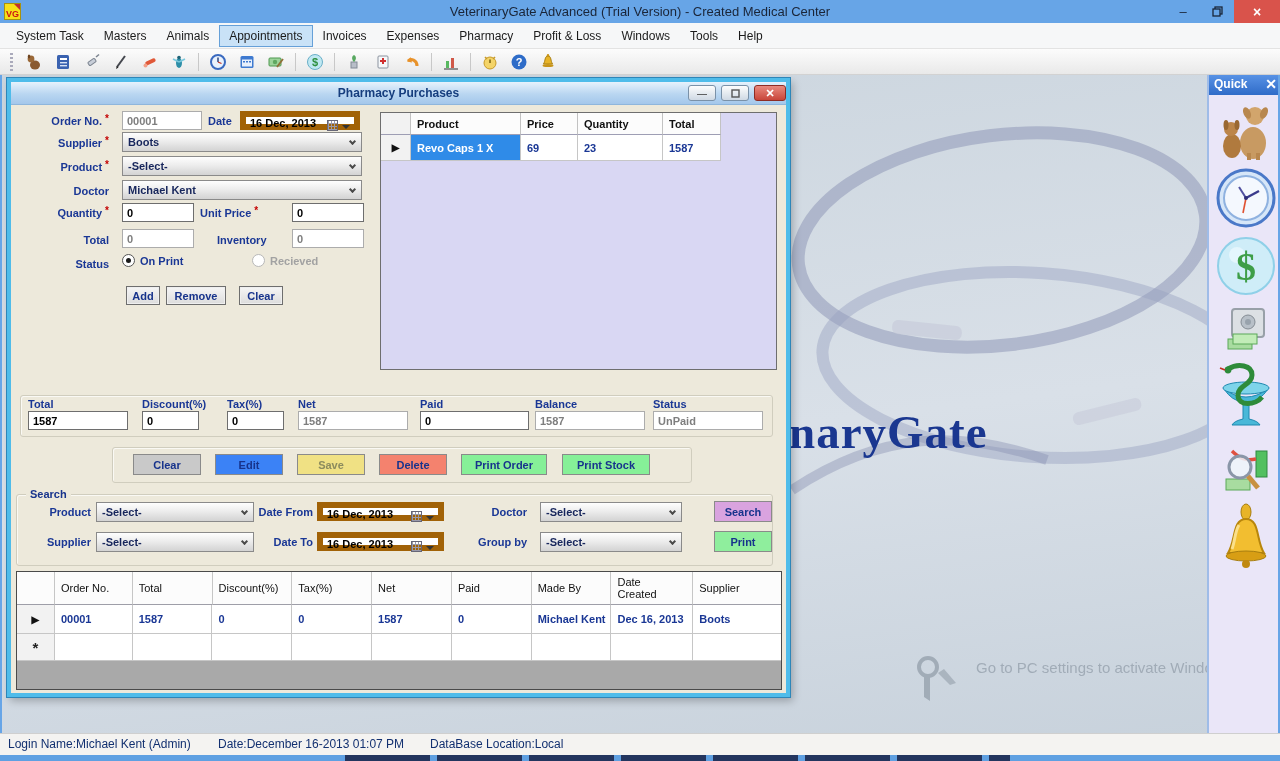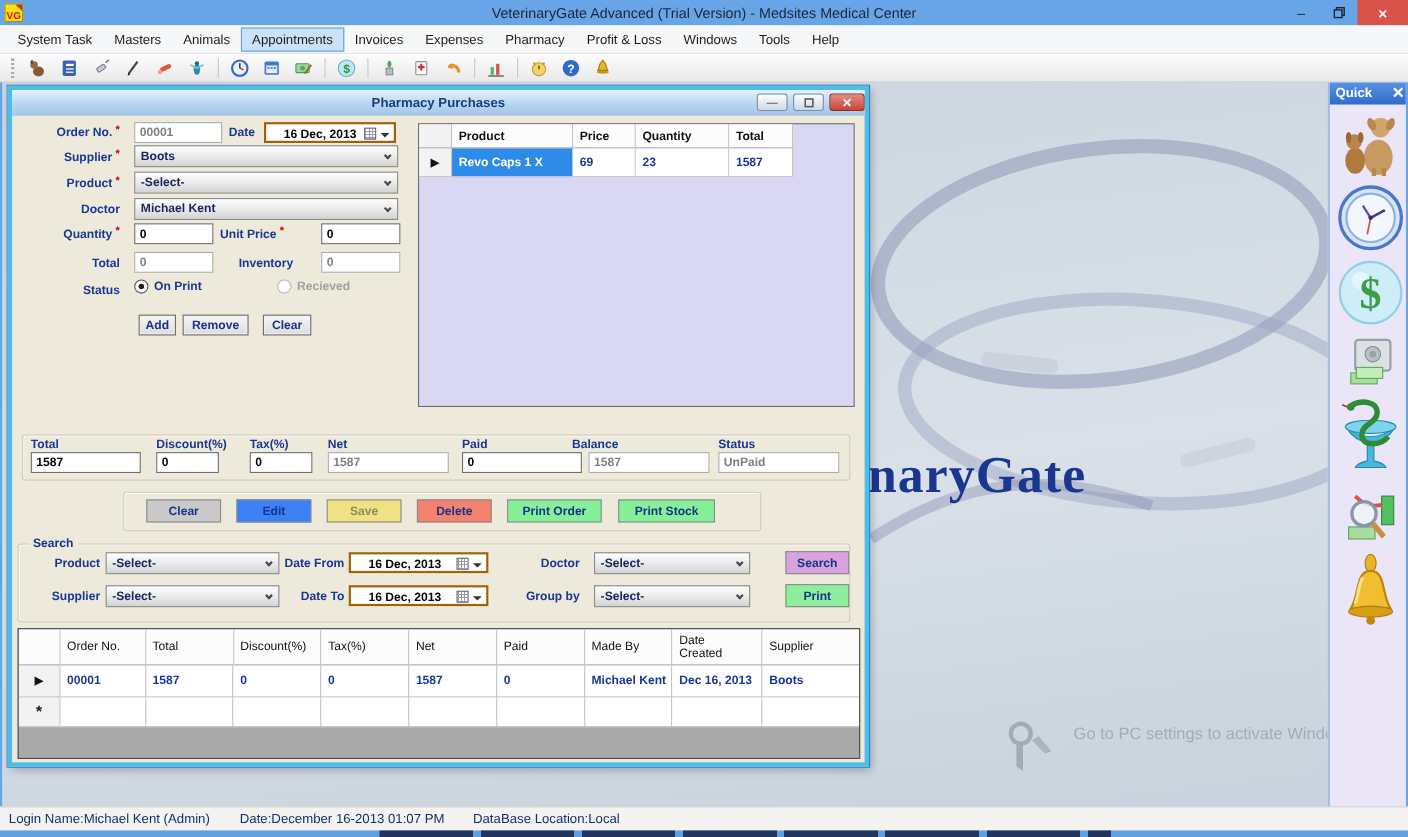--- a/index.html
+++ b/index.html
@@ -49,21 +49,21 @@
 .lbl{position:absolute;font-weight:bold;font-size:11px;color:#1A3795;white-space:nowrap}
 .rlbl{text-align:right}
 .req::after{content:"*";color:#C40000;font-size:10px;position:relative;top:-3px;margin-left:3px}
 
 .fld{position:absolute;height:19px;border:1px solid #6E6E6E;background:#fff;font-family:"Liberation Sans",sans-serif;font-weight:bold;font-size:11px;color:#000;padding:0 4px}
 .fld.dis{border-color:#ACACAC;color:#7E7E7E}
 
 .dd{position:absolute;height:20px;background:linear-gradient(#FEFEFE,#EDEDED 45%,#D3D3D3);border:1px solid #8A8A8A;display:flex;align-items:center;padding:0 18px 0 5px;font-weight:bold;font-size:11px;color:#17265C}
 .dd .chev{position:absolute;right:6px;top:6px;width:5px;height:5px;border-right:2px solid #4A4A4A;border-bottom:2px solid #4A4A4A;transform:rotate(45deg)}
 
-.datefld{position:absolute;height:19px;border:2px solid #a16207;background:#fff;display:flex;align-items:flex-end;padding:0 16px;font-weight:bold;font-size:11px;color:#000}
+.datefld{position:absolute;height:19px;border:6px solid #a16207;background:#fff;display:flex;align-items:flex-start;padding:0 4px;font-weight:bold;font-size:11px;color:#000}
 .datefld .cal{position:absolute;right:16px;top:3px;width:11px;height:11px;border:1px solid #667;background-image:repeating-linear-gradient(90deg,#99A 0 1px,transparent 1px 3px),repeating-linear-gradient(0deg,#99A 0 1px,transparent 1px 3px)}
 .datefld .dar{position:absolute;right:4px;top:8px;border-top:4px solid #333;border-left:4px solid transparent;border-right:4px solid transparent}
 
 .radio{position:absolute;display:flex;align-items:center;gap:5px}
 .radio .rdot{width:13px;height:13px;border-radius:50%;border:1px solid #555;background:#fff;position:relative}
 .radio.sel .rdot::after{content:"";position:absolute;left:3px;top:3px;width:5px;height:5px;border-radius:50%;background:#1B1B1B}
 .radio.dis .rdot{border-color:#B8B8B8}
 .radio .rtxt{font-weight:bold;font-size:11px;color:#1A3795}
 .radio.dis .rtxt{color:#A2A2A2}
 
@@ -93,21 +93,21 @@
 #statusbar{position:absolute;left:0;top:733px;width:1280px;height:22px;background:#F4F3F1;border-top:1px solid #CFCFCF}
 #statusbar span{position:absolute;top:3px;font-size:12px;color:#123070}
 #taskbar-sliver{position:absolute;left:0;top:755px;width:1280px;height:6px;background:#5FA0E2}
 #taskbar-sliver .segs{position:absolute;left:345px;top:0;width:665px;height:6px;background:repeating-linear-gradient(90deg,#23355E 0 85px,transparent 85px 92px)}
 </style>
 </head>
 <body>
 
 <div id="titlebar">
   <div id="logo">VG</div>
-  <div id="title-text">VeterinaryGate Advanced  (Trial Version) - Medsites Medical Center</div>
+  <div id="title-text">VeterinaryGate Advanced  (Trial Version) - Created Medical Center</div>
   <div id="win-ctrls">
     <div class="wbtn">–</div>
     <div class="wbtn">
       <svg width="11" height="11" viewBox="0 0 11 11">
           <rect x="3" y="1" width="7" height="7" fill="none" stroke="#1A2538" stroke-width="1.3"></rect>
           <rect x="1" y="3" width="7" height="7" fill="#67A5E7" stroke="#1A2538" stroke-width="1.3"></rect>
         </svg>
     </div>
     <div class="wbtn close">×</div>
   </div>
@@ -431,21 +431,21 @@
     <div class="lbl" style="left:17px;top:316px">Total</div>
     <input class="fld" style="left: 17px; top: 329px; width: 100px;" readonly="" value="1587">
     <div class="lbl" style="left:131px;top:316px">Discount(%)</div>
     <input class="fld" style="left: 131px; top: 329px; width: 57px;" readonly="" value="0">
     <div class="lbl" style="left:216px;top:316px">Tax(%)</div>
     <input class="fld" style="left: 216px; top: 329px; width: 57px;" readonly="" value="0">
     <div class="lbl" style="left:287px;top:316px">Net</div>
     <input class="fld dis" style="left: 287px; top: 329px; width: 110px;" readonly="" value="1587">
     <div class="lbl" style="left:409px;top:316px">Paid</div>
     <input class="fld" style="left: 409px; top: 329px; width: 109px;" readonly="" value="0">
-    <div class="lbl" style="left:509px;top:316px">Balance</div>
+    <div class="lbl" style="left:524px;top:316px">Balance</div>
     <input class="fld dis" style="left: 524px; top: 329px; width: 110px;" readonly="" value="1587">
     <div class="lbl" style="left:642px;top:316px">Status</div>
     <input class="fld dis" style="left: 642px; top: 329px; width: 110px;" readonly="" value="UnPaid">
 
     <div class="gbox" style="left:101px;top:365px;width:580px;height:36px"></div>
     <div class="abtn" style="left:122px;top:372px;width:68px;background:#C9C9C9">Clear</div>
     <div class="abtn" style="left:204px;top:372px;width:68px;background:#3b82f6">Edit</div>
     <div class="abtn" style="left:286px;top:372px;width:68px;background:#F0E184;color:#8C8C5E">Save</div>
     <div class="abtn" style="left:368px;top:372px;width:68px;background:#F4826E">Delete</div>
     <div class="abtn" style="left:450px;top:372px;width:86px;background:#86F098">Print Order</div>

